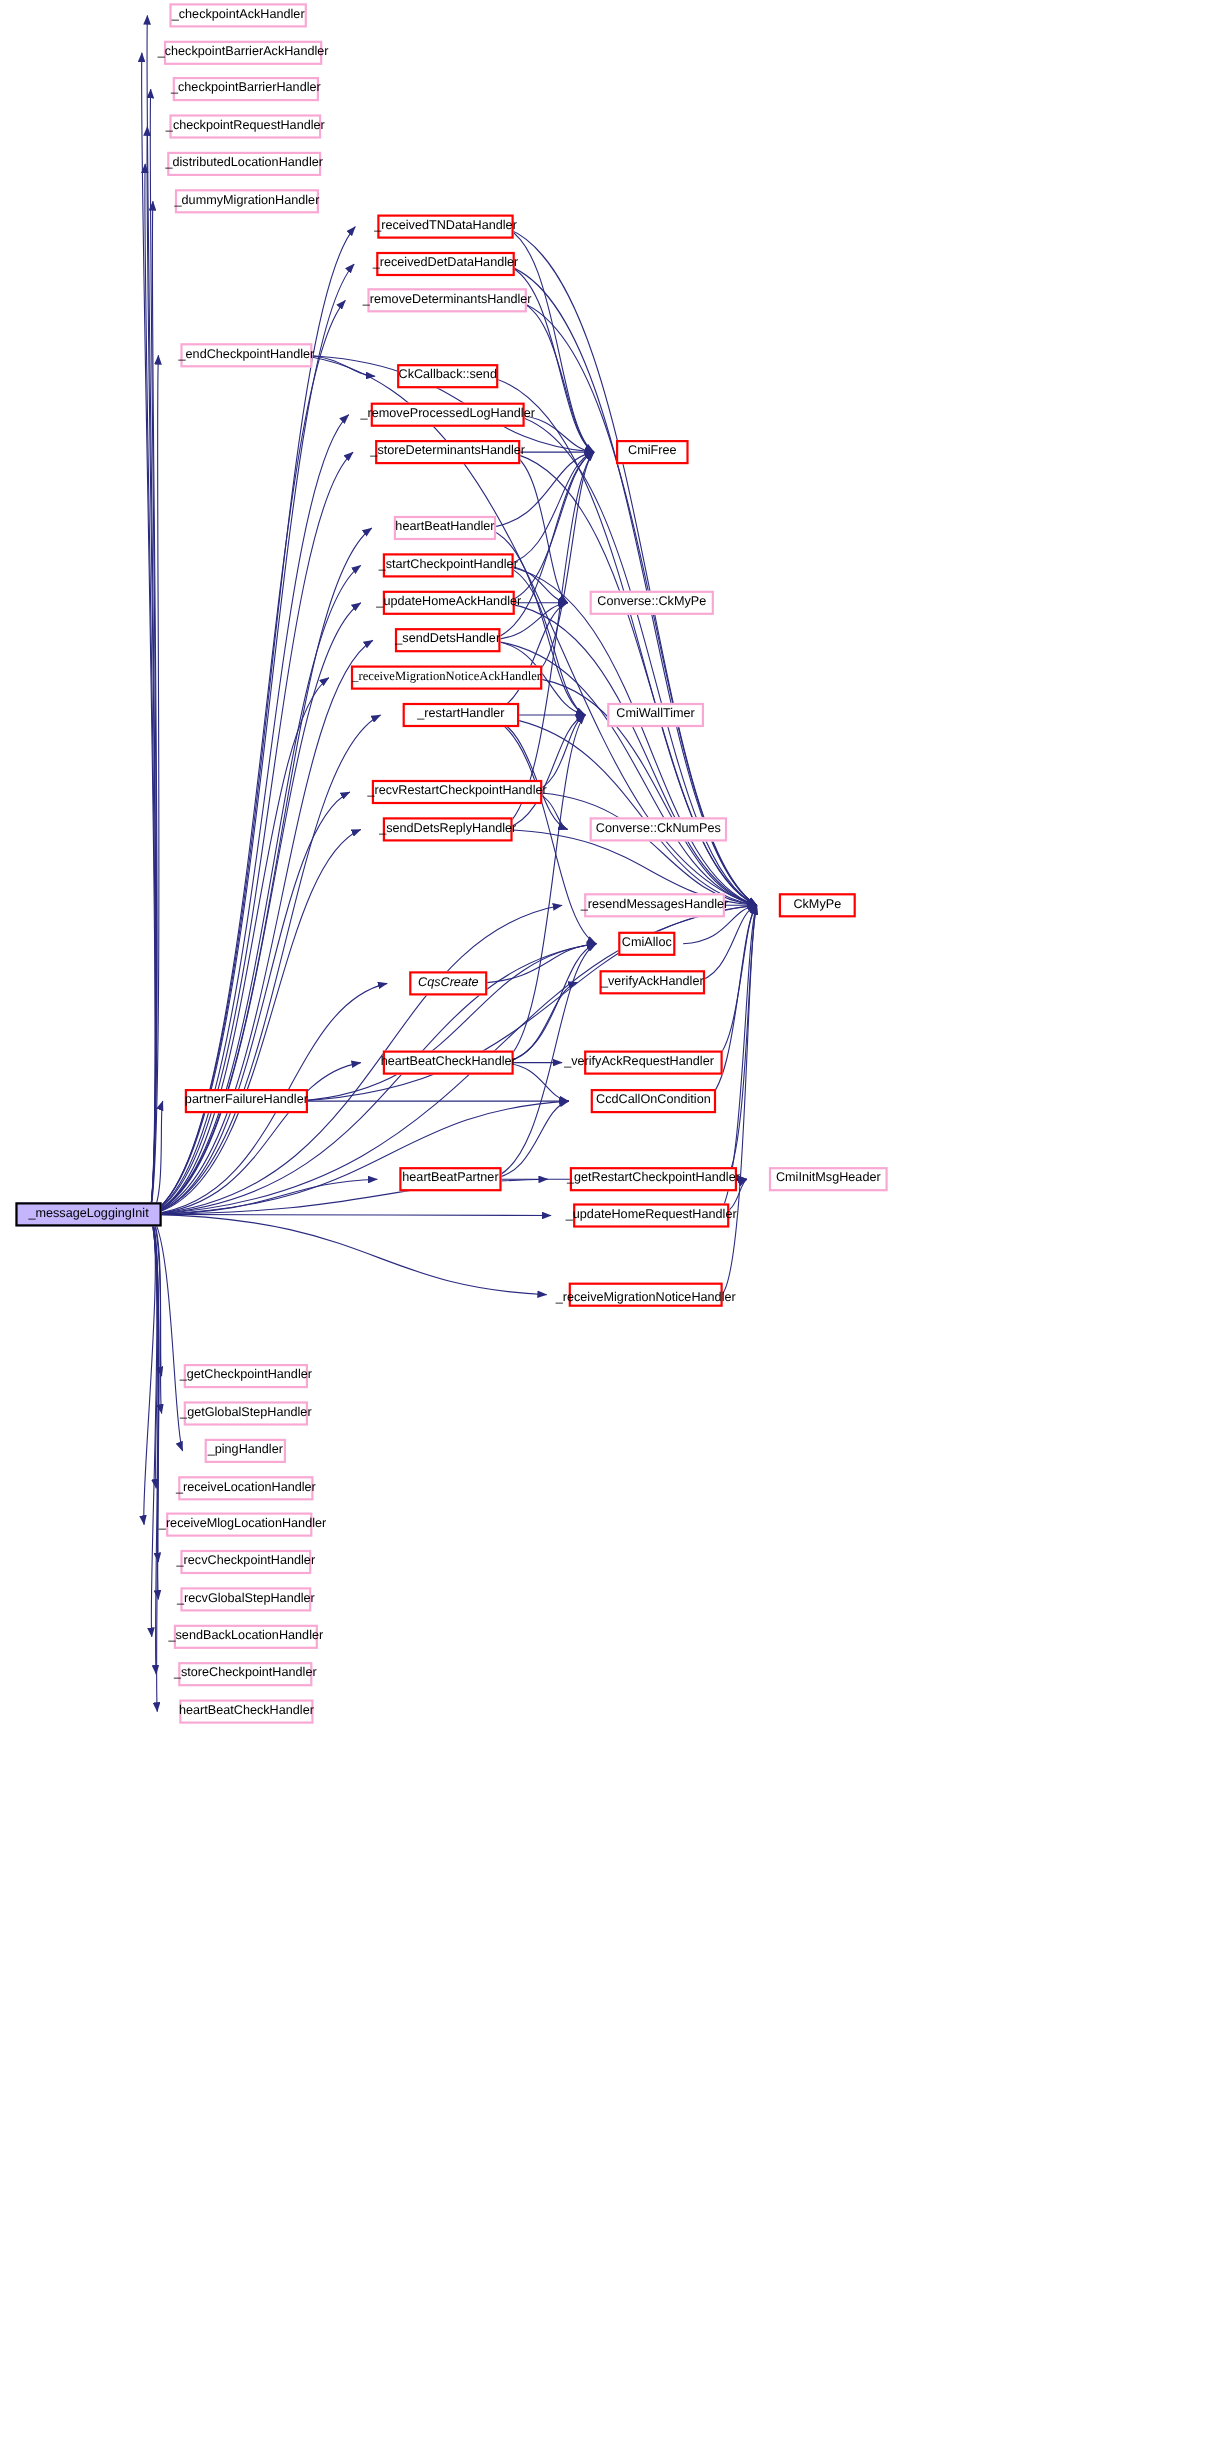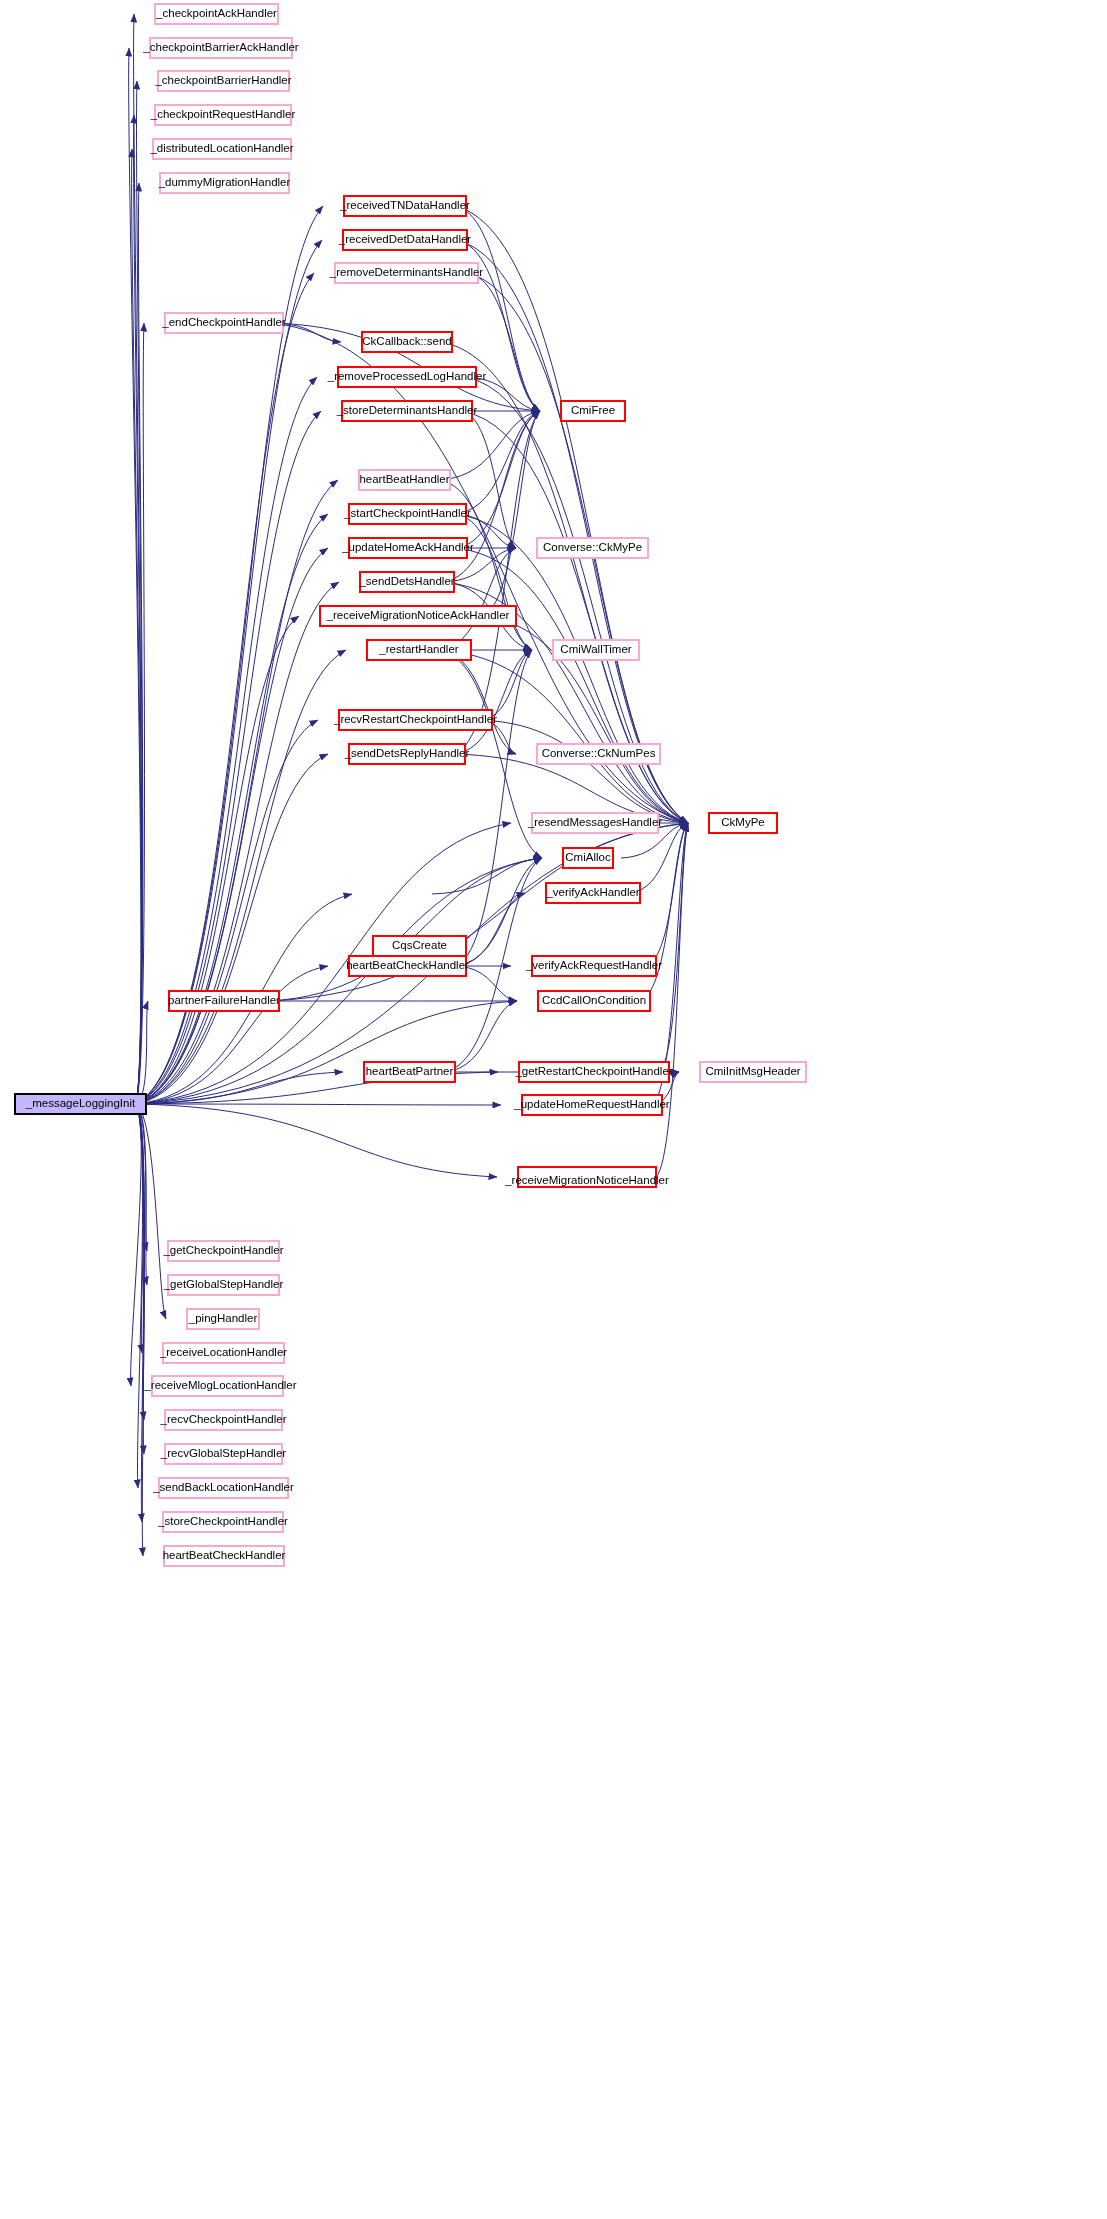--- a/index.html
+++ b/index.html
@@ -230,21 +230,21 @@
       </div>
       <div class="node red" style="left: 337px; top: 537px; width: 120px;">
         <span class="node-label">_updateHomeAckHandler</span>
       </div>
       <div class="node" style="left: 525px; top: 537px; width: 113px;">
         <span class="node-label">Converse::CkMyPe</span>
       </div>
       <div class="node red" style="left: 348px; top: 571px; width: 96px;">
         <span class="node-label">_sendDetsHandler</span>
       </div>
-      <div class="node red" style="left: 308px; top: 605px; width: 198px;">
+      <div class="node red" style="left: 308px; top: 605px; width: 174px; font-family: Liberation Serif, serif;">
         <span class="node-label">_receiveMigrationNoticeAckHandler</span>
       </div>
       <div class="node red" style="left: 355px; top: 639px; width: 106px;">
         <span class="node-label">_restartHandler</span>
       </div>
       <div class="node" style="left: 541px; top: 639px; width: 88px;">
         <span class="node-label">CmiWallTimer</span>
       </div>
       <div class="node red" style="left: 327px; top: 709px; width: 155px;">
         <span class="node-label">_recvRestartCheckpointHandler</span>
@@ -257,30 +257,30 @@
       </div>
       <div class="node" style="left: 520px; top: 812px; width: 128px;">
         <span class="node-label">_resendMessagesHandler</span>
       </div>
       <div class="node red" style="left: 551px; top: 847px; width: 52px;">
         <span class="node-label">CmiAlloc</span>
       </div>
       <div class="node red" style="left: 697px; top: 812px; width: 70px;">
         <span class="node-label">CkMyPe</span>
       </div>
-      <div class="node red" style="left: 361px; top: 935px; width: 95px;">
+      <div class="node red" style="left: 361px; top: 883px; width: 71px; font-style: italic;">
         <span class="node-label">CqsCreate</span>
       </div>
       <div class="node red" style="left: 534px; top: 882px; width: 96px;">
         <span class="node-label">_verifyAckHandler</span>
       </div>
       <div class="node red" style="left: 337px; top: 955px; width: 119px;">
         <span class="node-label">heartBeatCheckHandler</span>
       </div>
-      <div class="node red" style="left: 520px; top: 955px; width: 126px;">
+      <div class="node red" style="left: 520px; top: 955px; width: 126px; justify-content: flex-end;">
         <span class="node-label">_verifyAckRequestHandler</span>
       </div>
       <div class="node red" style="left: 157px; top: 990px; width: 112px;">
         <span class="node-label">partnerFailureHandler</span>
       </div>
       <div class="node red" style="left: 526px; top: 990px; width: 114px;">
         <span class="node-label">CcdCallOnCondition</span>
       </div>
       <div class="node red" style="left: 352px; top: 1061px; width: 93px;">
         <span class="node-label">heartBeatPartner</span>

